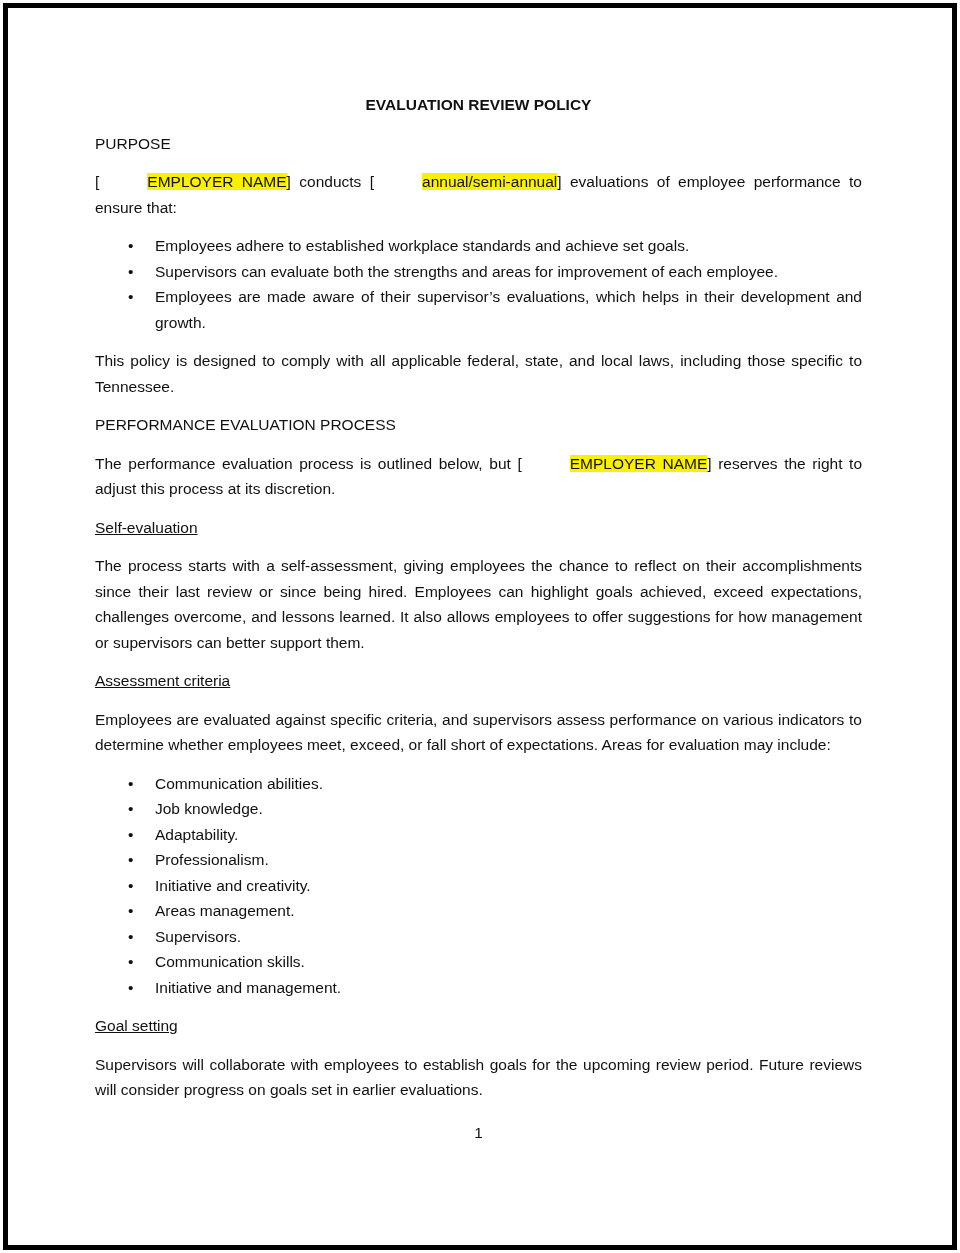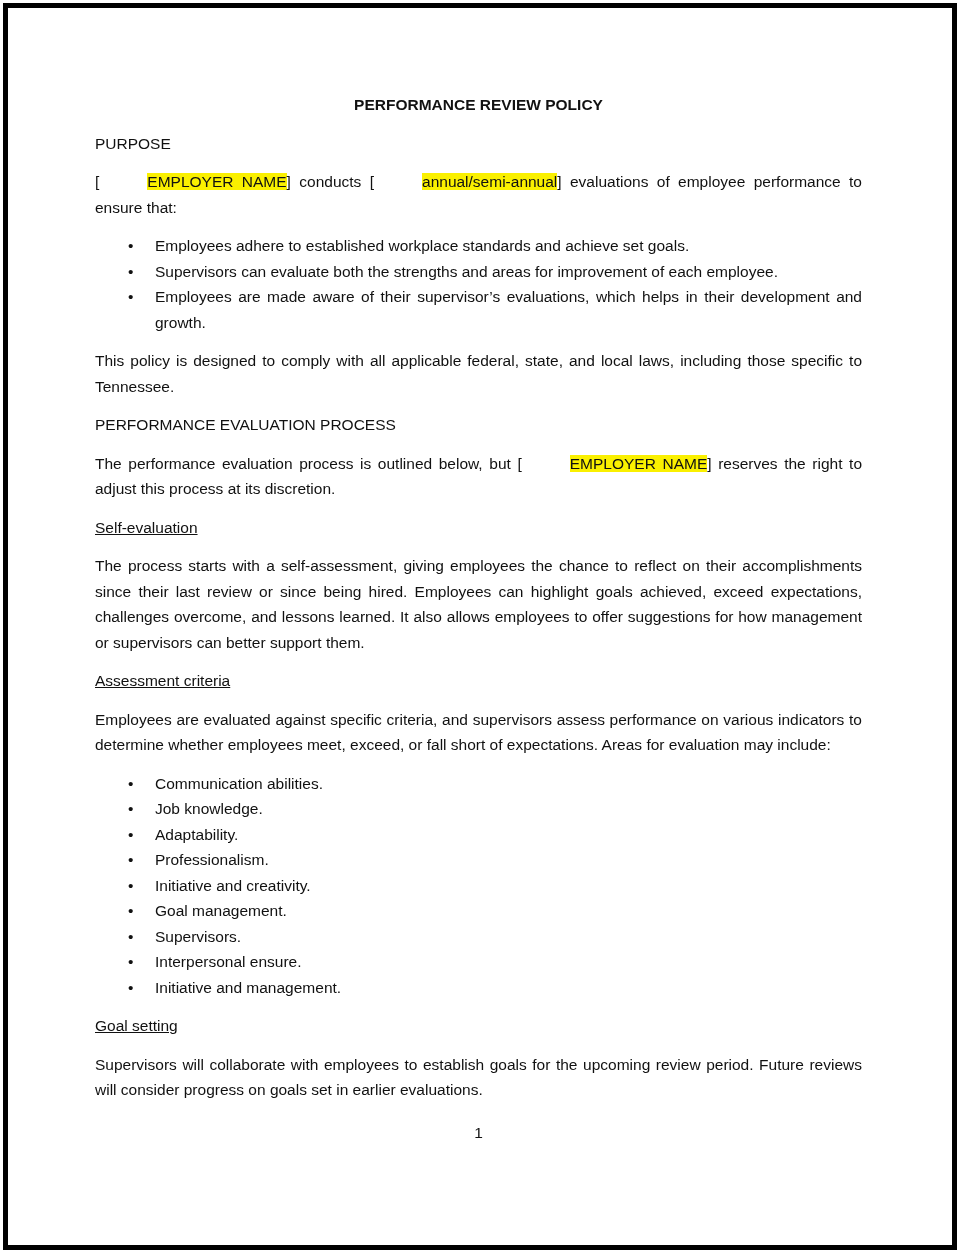--- a/index.html
+++ b/index.html
@@ -72,21 +72,21 @@
   }
 </style>
 </head>
 <body>
 
 <div class="page">
   <div class="frame"></div>
 
   <div class="content">
 
-    <div class="title">PERFORMANCE REVIEW POLICY</div>
+    <div class="title">EVALUATION REVIEW POLICY</div>
 
     <div class="h-bold">PURPOSE</div>
 
     <p class="body-para"><span>[</span><span class="hl">EMPLOYER NAME</span><span>] conducts [</span><span class="hl">annual/semi-annual</span><span>] evaluations of employee performance to ensure that:</span></p>
 
     <ul class="doc-list">
       <li>Employees adhere to established workplace standards and achieve set goals.</li>
       <li>Supervisors can evaluate both the strengths and areas for improvement of each employee.</li>
       <li>Employees are made aware of their supervisor’s evaluations, which helps in their development and growth.</li>
     </ul>
@@ -104,23 +104,23 @@
     <div class="h-underline">Assessment criteria</div>
 
     <p class="body-para">Employees are evaluated against specific criteria, and supervisors assess performance on various indicators to determine whether employees meet, exceed, or fall short of expectations. Areas for evaluation may include:</p>
 
     <ul class="doc-list">
       <li>Communication abilities.</li>
       <li>Job knowledge.</li>
       <li>Adaptability.</li>
       <li>Professionalism.</li>
       <li>Initiative and creativity.</li>
-      <li>Goal management.</li>
+      <li>Areas management.</li>
       <li>Supervisors.</li>
-      <li>Interpersonal ensure.</li>
+      <li>Communication skills.</li>
       <li>Initiative and management.</li>
     </ul>
 
     <div class="h-underline">Goal setting</div>
 
     <p class="body-para">Supervisors will collaborate with employees to establish goals for the upcoming review period. Future reviews will consider progress on goals set in earlier evaluations.</p>
 
     <div class="footer">1</div>
 
   </div>

